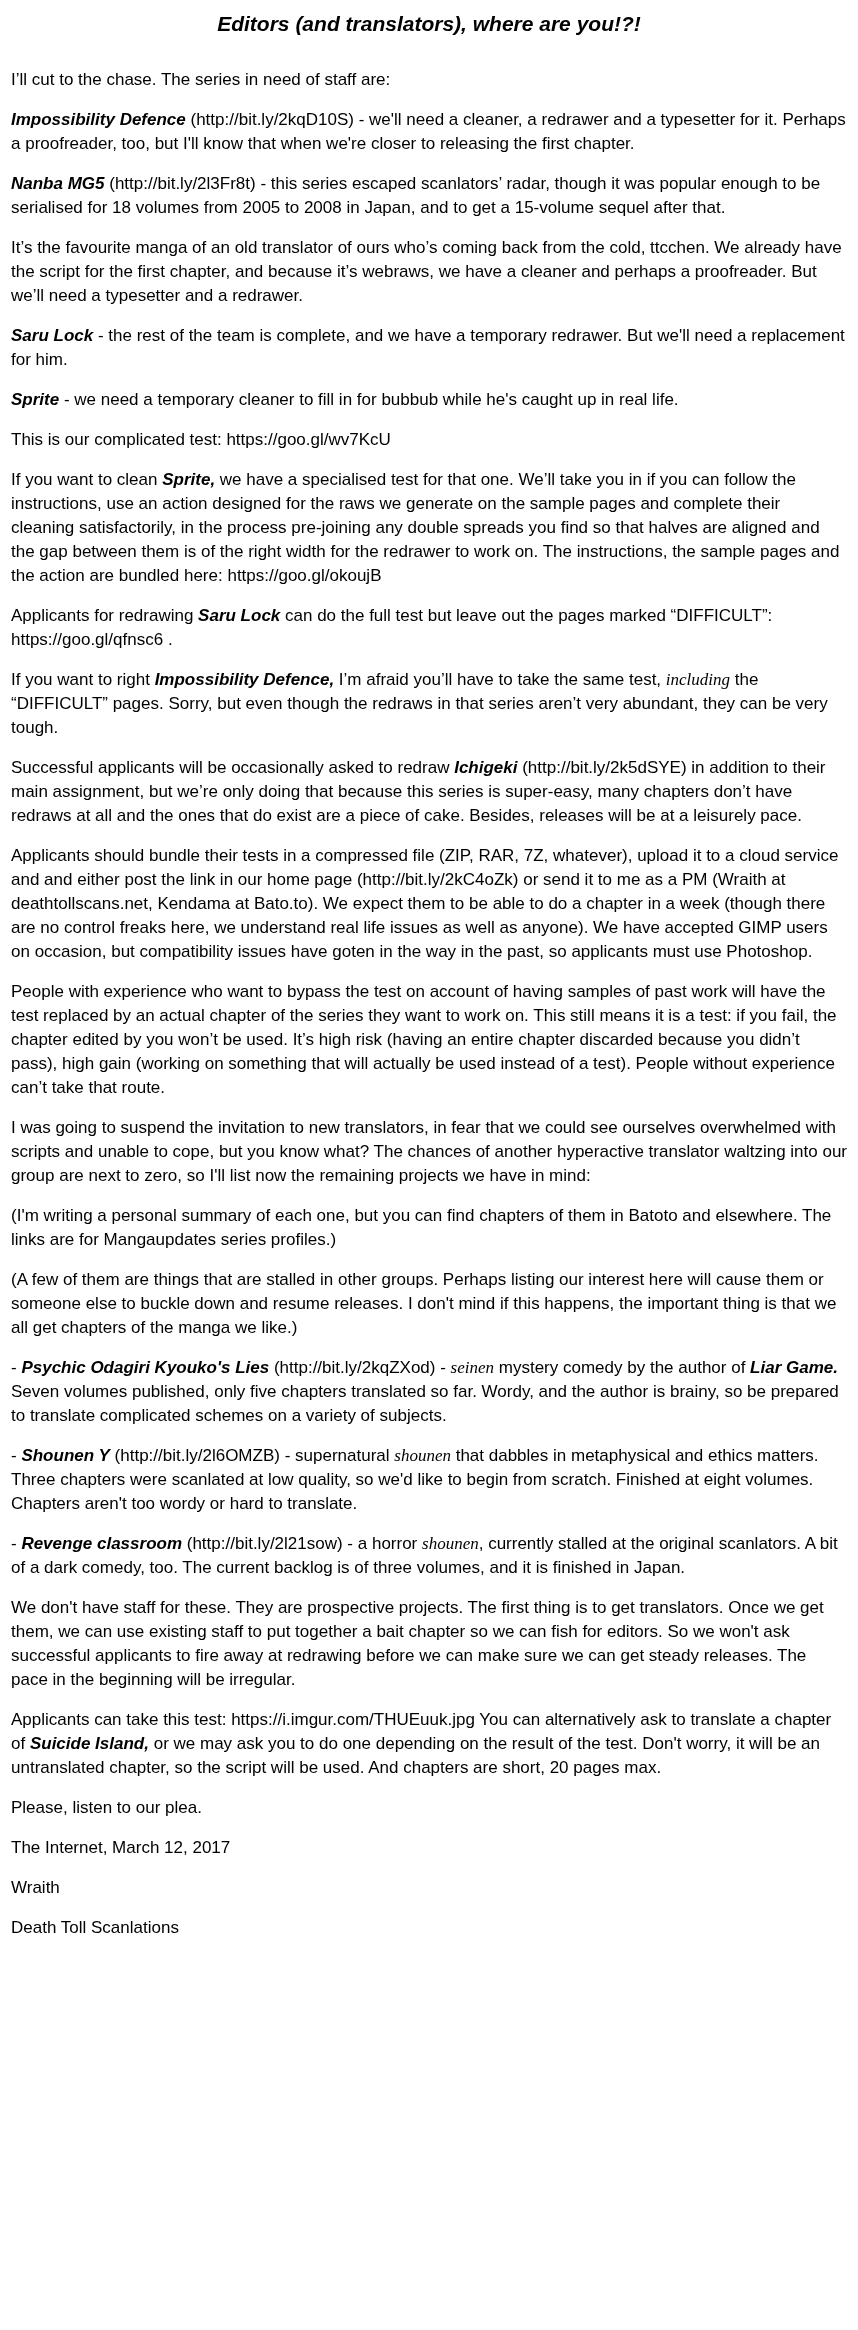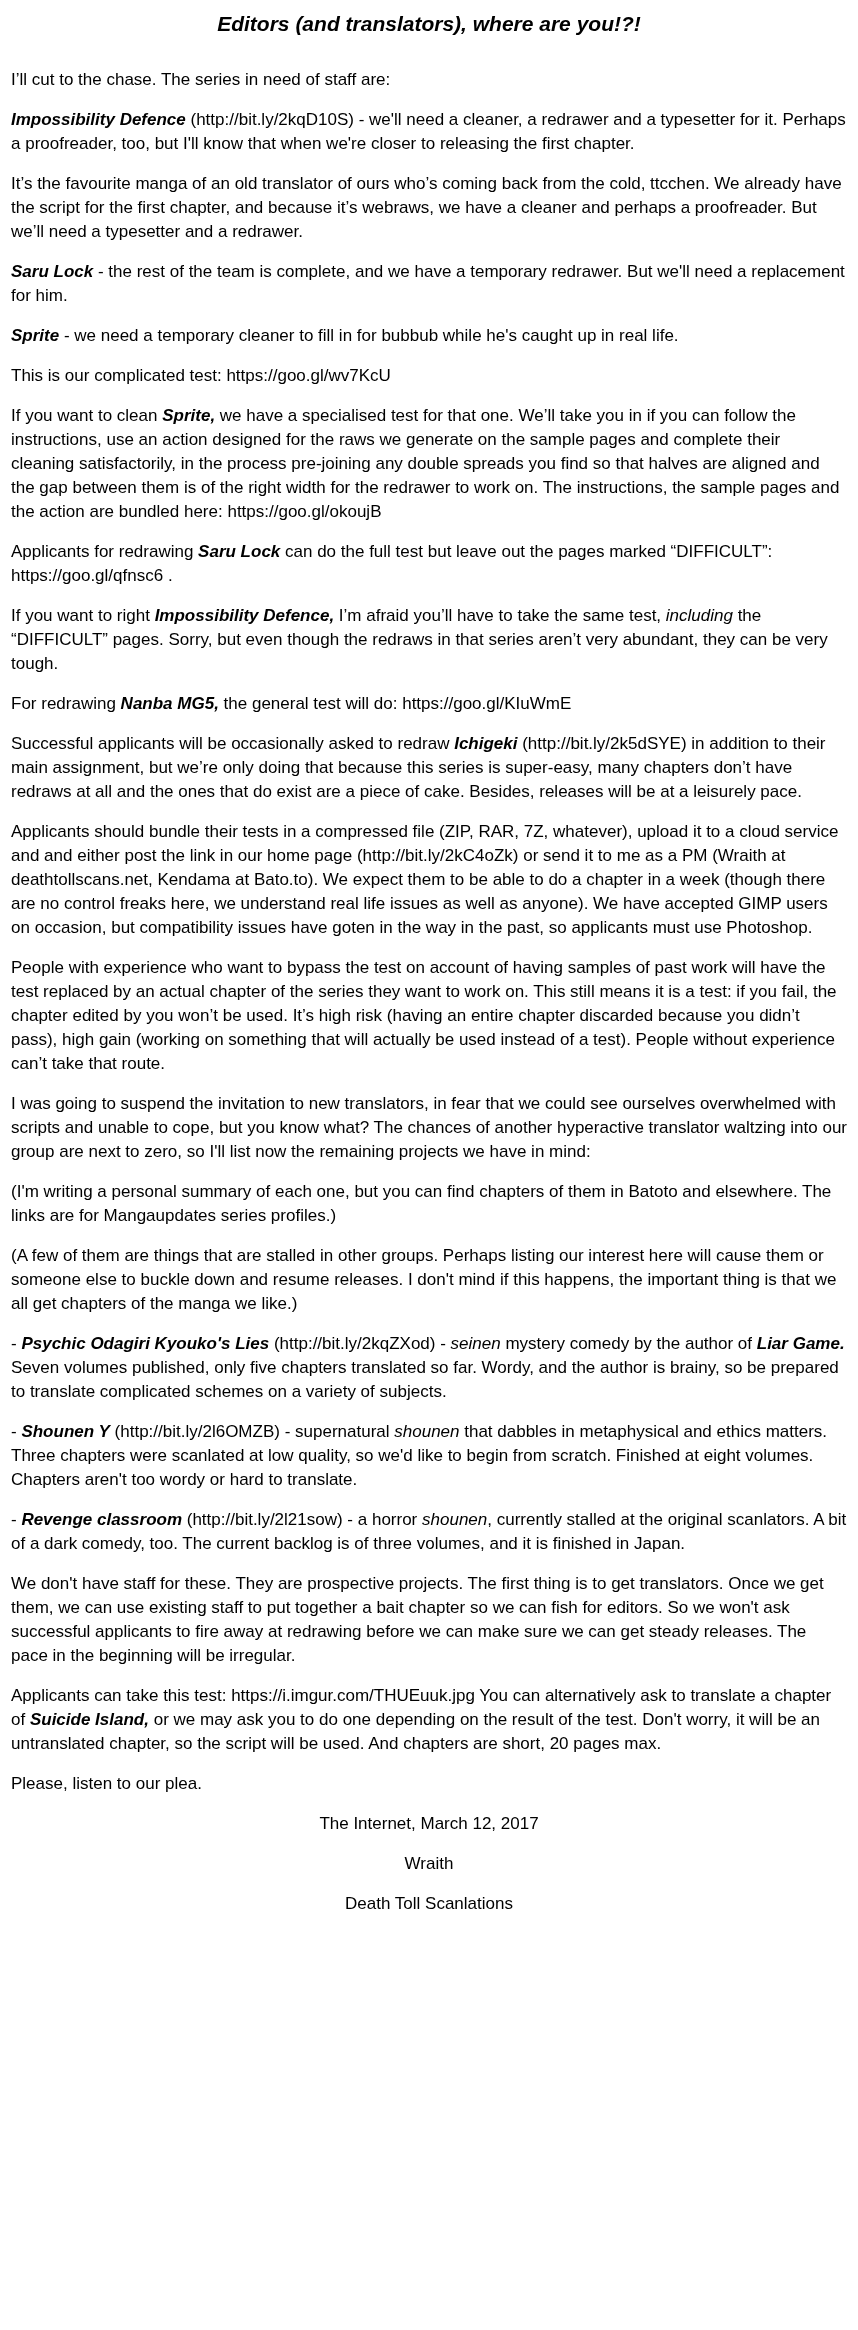--- a/index.html
+++ b/index.html
@@ -24,46 +24,47 @@
     font-weight: bold;
     font-style: italic;
     text-align: center;
     margin: 4px 0 30px 0;
   }
   .para {
     margin: 16px 0;
     text-align: left;
   }
   .para.right {
-    text-align: center;
+    text-align: left;
   }
   .seg-bi {
     font-weight: bold;
     font-style: italic;
   }
   .seg-i {
     font-style: italic;
+    font-family: Liberation Serif, serif;
   }
 </style>
 </head>
 <body>
 
 <div class="page">
   <h1 class="title">Editors (and translators), where are you!?!</h1>
   <div id="content">
       <p class="para"><span class="seg-n">I’ll cut to the chase. The series in need of staff are:</span></p>
       <p class="para"><span class="seg-bi">Impossibility Defence</span><span class="seg-n"> (http://bit.ly/2kqD10S) - we'll need a cleaner, a redrawer and a typesetter for it. Perhaps a proofreader, too, but I'll know that when we're closer to releasing the first chapter.</span></p>
+      <p class="para"><span class="seg-bi">Nanba MG5</span><span class="seg-n"> (http://bit.ly/2l3Fr8t) - this series escaped scanlators’ radar, though it was popular enough to be serialised for 18 volumes from 2005 to 2008 in Japan, and to get a 15-volume sequel after that.</span></p>
       <p class="para"><span class="seg-n">It’s the favourite manga of an old translator of ours who’s coming back from the cold, ttcchen. We already have the script for the first chapter, and because it’s webraws, we have a cleaner and perhaps a proofreader. But we’ll need a typesetter and a redrawer.</span></p>
       <p class="para"><span class="seg-bi">Saru Lock</span><span class="seg-n"> - the rest of the team is complete, and we have a temporary redrawer. But we'll need a replacement for him.</span></p>
       <p class="para"><span class="seg-bi">Sprite</span><span class="seg-n"> - we need a temporary cleaner to fill in for bubbub while he's caught up in real life.</span></p>
       <p class="para"><span class="seg-n">This is our complicated test: https://goo.gl/wv7KcU</span></p>
       <p class="para"><span class="seg-n">If you want to clean </span><span class="seg-bi">Sprite,</span><span class="seg-n"> we have a specialised test for that one. We’ll take you in if you can follow the instructions, use an action designed for the raws we generate on the sample pages and complete their cleaning satisfactorily, in the process pre-joining any double spreads you find so that halves are aligned and the gap between them is of the right width for the redrawer to work on. The instructions, the sample pages and the action are bundled here: https://goo.gl/okoujB</span></p>
       <p class="para"><span class="seg-n">Applicants for redrawing </span><span class="seg-bi">Saru Lock</span><span class="seg-n"> can do the full test but leave out the pages marked “DIFFICULT”: https://goo.gl/qfnsc6 .</span></p>
       <p class="para"><span class="seg-n">If you want to right </span><span class="seg-bi">Impossibility Defence,</span><span class="seg-n"> I’m afraid you’ll have to take the same test, </span><span class="seg-i">including</span><span class="seg-n"> the “DIFFICULT” pages. Sorry, but even though the redraws in that series aren’t very abundant, they can be very tough.</span></p>
-      <p class="para"><span class="seg-n">For redrawing </span><span class="seg-bi">Nanba MG5,</span><span class="seg-n"> the general test will do: https://goo.gl/KIuWmE</span></p>
       <p class="para"><span class="seg-n">Successful applicants will be occasionally asked to redraw </span><span class="seg-bi">Ichigeki</span><span class="seg-n"> (http://bit.ly/2k5dSYE) in addition to their main assignment, but we’re only doing that because this series is super-easy, many chapters don’t have redraws at all and the ones that do exist are a piece of cake. Besides, releases will be at a leisurely pace.</span></p>
       <p class="para"><span class="seg-n">Applicants should bundle their tests in a compressed file (ZIP, RAR, 7Z, whatever), upload it to a cloud service and and either post the link in our home page (http://bit.ly/2kC4oZk) or send it to me as a PM (Wraith at deathtollscans.net, Kendama at Bato.to). We expect them to be able to do a chapter in a week (though there are no control freaks here, we understand real life issues as well as anyone). We have accepted GIMP users on occasion, but compatibility issues have goten in the way in the past, so applicants must use Photoshop.</span></p>
       <p class="para"><span class="seg-n">People with experience who want to bypass the test on account of having samples of past work will have the test replaced by an actual chapter of the series they want to work on. This still means it is a test: if you fail, the chapter edited by you won’t be used. It’s high risk (having an entire chapter discarded because you didn’t pass), high gain (working on something that will actually be used instead of a test). People without experience can’t take that route.</span></p>
       <p class="para"><span class="seg-n">I was going to suspend the invitation to new translators, in fear that we could see ourselves overwhelmed with scripts and unable to cope, but you know what? The chances of another hyperactive translator waltzing into our group are next to zero, so I'll list now the remaining projects we have in mind:</span></p>
       <p class="para"><span class="seg-n">(I'm writing a personal summary of each one, but you can find chapters of them in Batoto and elsewhere. The links are for Mangaupdates series profiles.)</span></p>
       <p class="para"><span class="seg-n">(A few of them are things that are stalled in other groups. Perhaps listing our interest here will cause them or someone else to buckle down and resume releases. I don't mind if this happens, the important thing is that we all get chapters of the manga we like.)</span></p>
       <p class="para"><span class="seg-n">- </span><span class="seg-bi">Psychic Odagiri Kyouko's Lies</span><span class="seg-n"> (http://bit.ly/2kqZXod) - </span><span class="seg-i">seinen</span><span class="seg-n"> mystery comedy by the author of </span><span class="seg-bi">Liar Game.</span><span class="seg-n"> Seven volumes published, only five chapters translated so far. Wordy, and the author is brainy, so be prepared to translate complicated schemes on a variety of subjects.</span></p>
       <p class="para"><span class="seg-n">- </span><span class="seg-bi">Shounen Y</span><span class="seg-n"> (http://bit.ly/2l6OMZB) - supernatural </span><span class="seg-i">shounen</span><span class="seg-n"> that dabbles in metaphysical and ethics matters. Three chapters were scanlated at low quality, so we'd like to begin from scratch. Finished at eight volumes. Chapters aren't too wordy or hard to translate.</span></p>
       <p class="para"><span class="seg-n">- </span><span class="seg-bi">Revenge classroom</span><span class="seg-n"> (http://bit.ly/2l21sow) - a horror </span><span class="seg-i">shounen</span><span class="seg-n">, currently stalled at the original scanlators. A bit of a dark comedy, too. The current backlog is of three volumes, and it is finished in Japan.</span></p>
       <p class="para"><span class="seg-n">We don't have staff for these. They are prospective projects. The first thing is to get translators. Once we get them, we can use existing staff to put together a bait chapter so we can fish for editors. So we won't ask successful applicants to fire away at redrawing before we can make sure we can get steady releases. The pace in the beginning will be irregular.</span></p>

